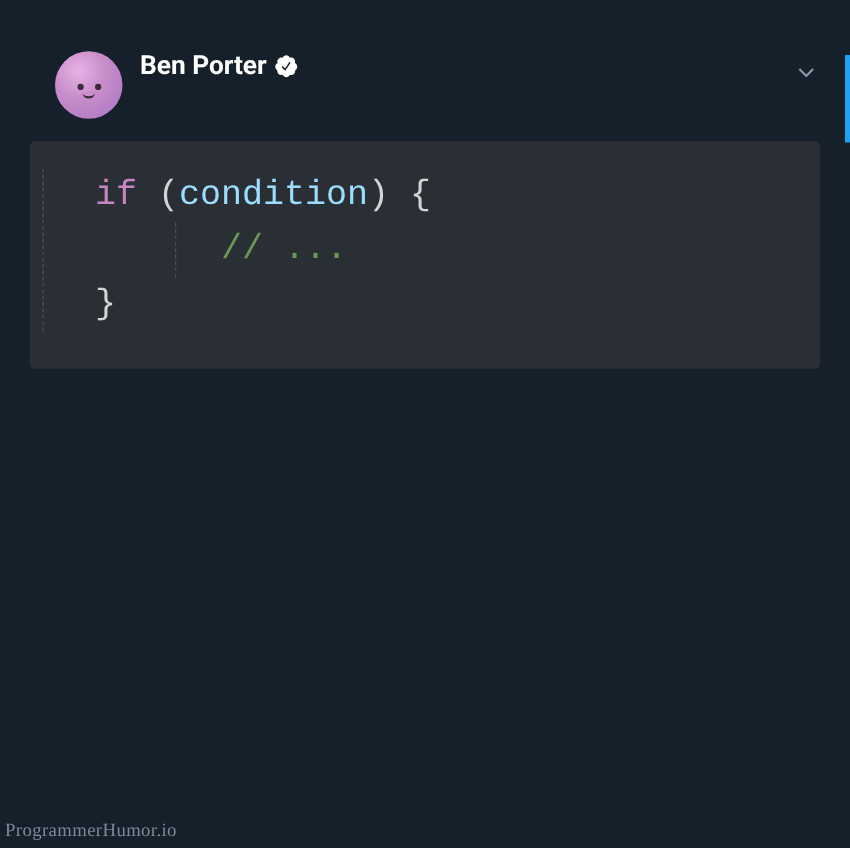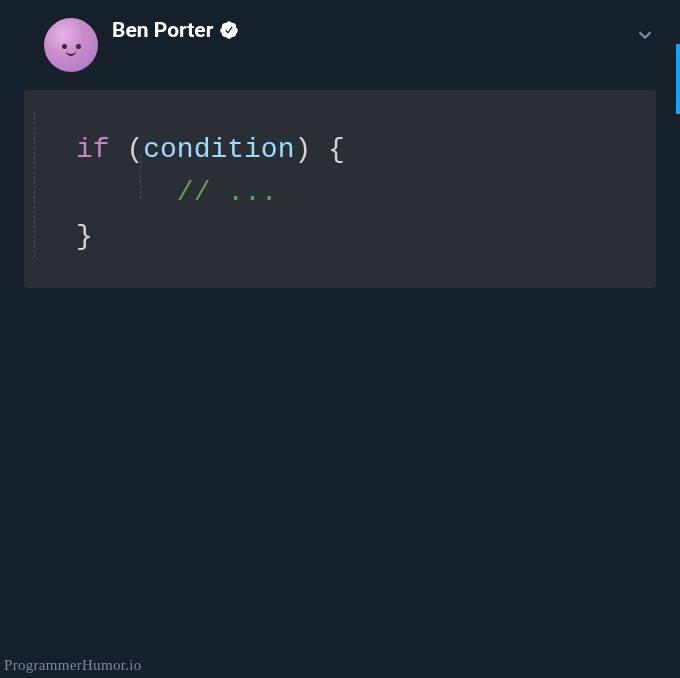--- a/index.html
+++ b/index.html
@@ -15,20 +15,21 @@
   .right-bar {
     position: absolute;
     right: 0;
     top: 44px;
     width: 4px;
     height: 70px;
     background: #1da1f2;
   }
   .tweet {
     padding: 18px 24px 0 24px;
+    margin-top: 23px;
   }
   .header {
     display: flex;
     align-items: flex-start;
     margin-bottom: 18px;
     position: relative;
   }
   .avatar {
     width: 54px;
     height: 54px;
@@ -90,21 +91,21 @@
     font-size: 30px;
     line-height: 1.35;
     color: #ffffff;
     font-weight: 400;
     margin-bottom: 26px;
     letter-spacing: 0.2px;
   }
   .code-block {
     background: #2a2f36;
     border-radius: 4px;
-    padding: 38px 28px 30px 28px;
+    padding: 22px 28px 30px 28px;
     font-family: Consolas, "Courier New", monospace;
     font-size: 28px;
     line-height: 1.55;
     position: relative;
   }
   .code-block .line {
     position: relative;
     white-space: pre;
   }
   .gutter {

